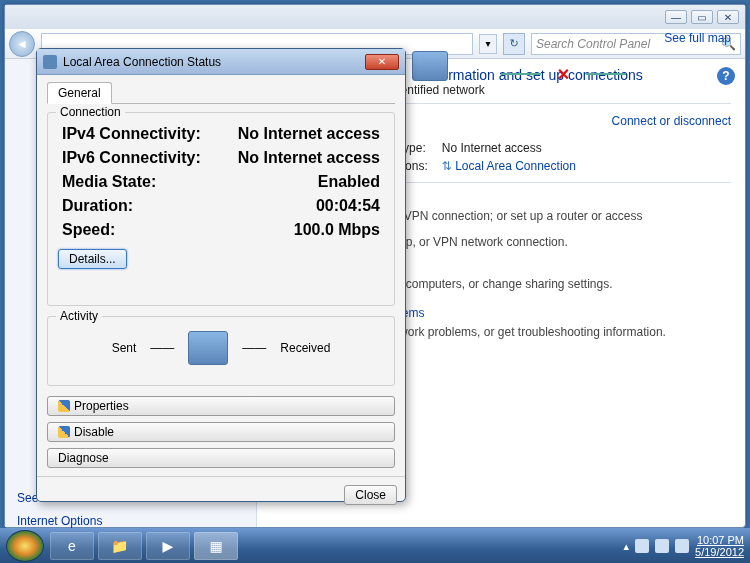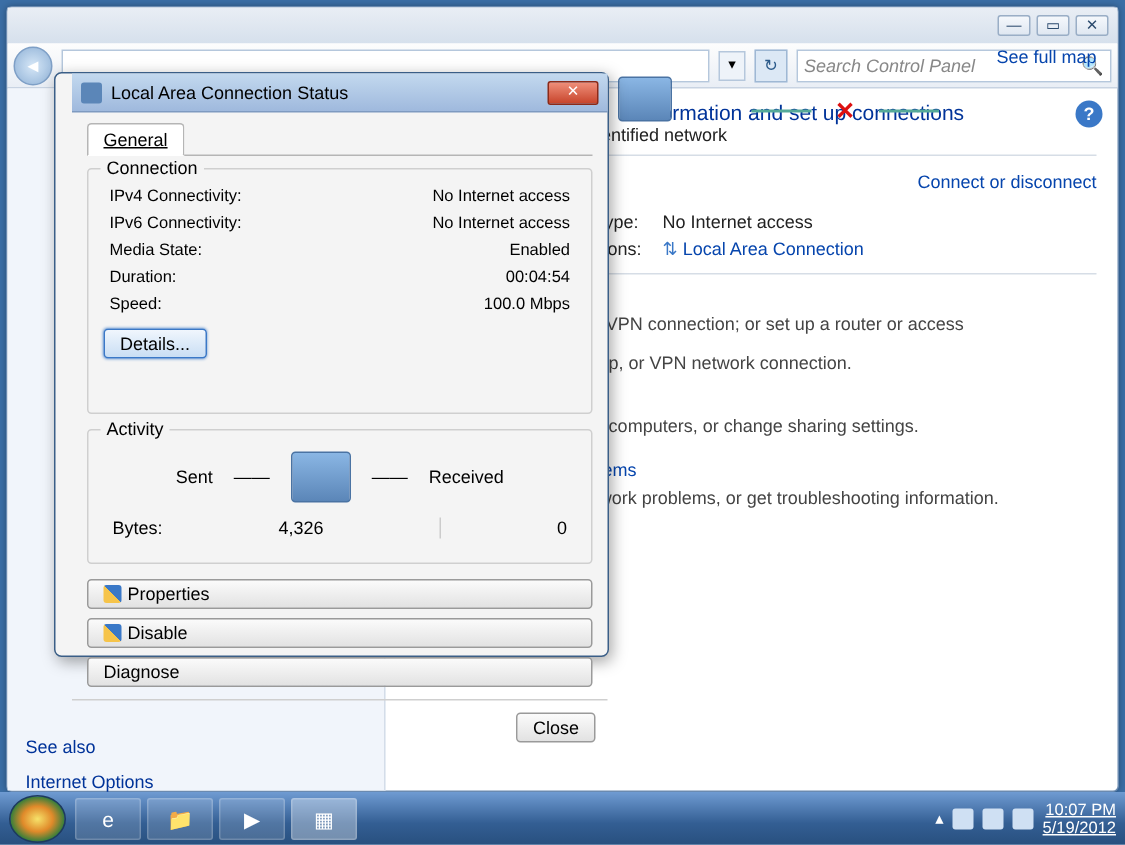--- a/index.html
+++ b/index.html
@@ -41,30 +41,30 @@
   .kv { font-size:12px; }
   .kv td { padding:1px 6px; }
   .link { color:#0645ad; }
 
   .task { margin:10px 0 12px; font-size:12px; color:#222; }
   .task-title { color:#0645ad; margin-bottom:2px; }
   .task-desc { color:#444; }
   .task-icon { width:22px; height:22px; display:inline-block; vertical-align:middle; background:#cfe0f3; border:1px solid #8aaed6; border-radius:3px; margin-right:6px; }
 
   
-  .dialog { position:absolute; left:36px; top:48px; width:370px; height:390px; background:#f4f4f4; border:1px solid #3a5e87; border-radius:5px; box-shadow:2px 3px 10px rgba(0,0,0,.35);padding-left:11px; }
+  .dialog { position:absolute; left:36px; top:48px; width:370px; height:454px; background:#f4f4f4; border:1px solid #3a5e87; border-radius:5px; box-shadow:2px 3px 10px rgba(0,0,0,.35); }
   .dlg-title { height:26px; background:linear-gradient(#c3d9ef,#9fb9dd); border-bottom:1px solid #7e9ac0; display:flex; align-items:center; padding:0 6px; font-size:12px; }
   .dlg-title .favicon { width:14px; height:14px; background:#5b86b8; margin-right:6px; border-radius:2px; }
   .dlg-title .close-btn { margin-left:auto; width:34px; height:16px; background:linear-gradient(#ef8f7a,#c7442b); border:1px solid #8c2a18; border-radius:2px; color:#fff; text-align:center; line-height:14px; font-size:10px; }
   .dlg-body { padding:6px 10px 8px; }
   .tabhdr { display:flex; border-bottom:1px solid #b5b5b5; margin-bottom:8px; }
-  .tab { padding:3px 10px; background:#fff; border:1px solid #b5b5b5; border-bottom:1px solid #fff; border-radius:3px 3px 0 0; font-size:12px; position:relative; top:1px;text-decoration:underline; }
+  .tab { padding:3px 10px; background:#fff; border:1px solid #b5b5b5; border-bottom:1px solid #fff; border-radius:3px 3px 0 0; font-size:12px; position:relative; top:1px; }
   .group { border:1px solid #cfcfcf; border-radius:3px; padding:8px 10px 10px; margin-bottom:10px; position:relative; }
   .group-label { position:absolute; top:-8px; left:8px; background:#f4f4f4; padding:0 4px; font-size:12px; }
-  .grid { width:100%; font-size:11px; }
+  .grid { width:100%; font-size:16px;font-weight:bold; }
   .grid td { padding:2px 2px; }
   .grid td.r { text-align:right; }
   .btn { background:linear-gradient(#fbfbfb,#e2e2e2); border:1px solid #9a9a9a; border-radius:3px; padding:2px 10px; font-size:12px; cursor:pointer; display:inline-flex; align-items:center; gap:4px; }
   .btn .shield { width:12px; height:12px; background:linear-gradient(45deg,#f6c44a 0 50%,#3a78c7 50% 100%); border-radius:2px; }
   .details-btn { margin-top:6px; border:1px solid #3a78c7; background:linear-gradient(#f0f6fd,#c9def4); box-shadow:0 0 2px #5a8fd0; }
 
   .activity-row { display:flex; align-items:center; justify-content:center; gap:14px; font-size:12px; margin:6px 0 10px; }
   .act-ico { width:40px; height:34px; background:linear-gradient(#8ab6e4,#5b86b8); border:1px solid #4a73a3; border-radius:3px; }
   .byte-row { display:flex; justify-content:space-between; font-size:12px; padding:0 6px 6px; }
 
@@ -202,26 +202,20 @@
 
     <div class="group">
       <div class="group-label">Activity</div>
       <div class="activity-row">
         <span>Sent</span>
         <span>——</span>
         <div class="act-ico"></div>
         <span>——</span>
         <span>Received</span>
       </div>
-      <div class="byte-row">
-        <span>Bytes:</span>
-        <span>4,326</span>
-        <span style="border-left:1px solid #ccc"></span>
-        <span>0</span>
-      </div>
     </div>
 
     <div class="dlg-btns">
       <button class="btn">
           <span class="shield"></span>
           <span>Properties</span>
         </button>
       <button class="btn">
           <span class="shield"></span>
           <span>Disable</span>

